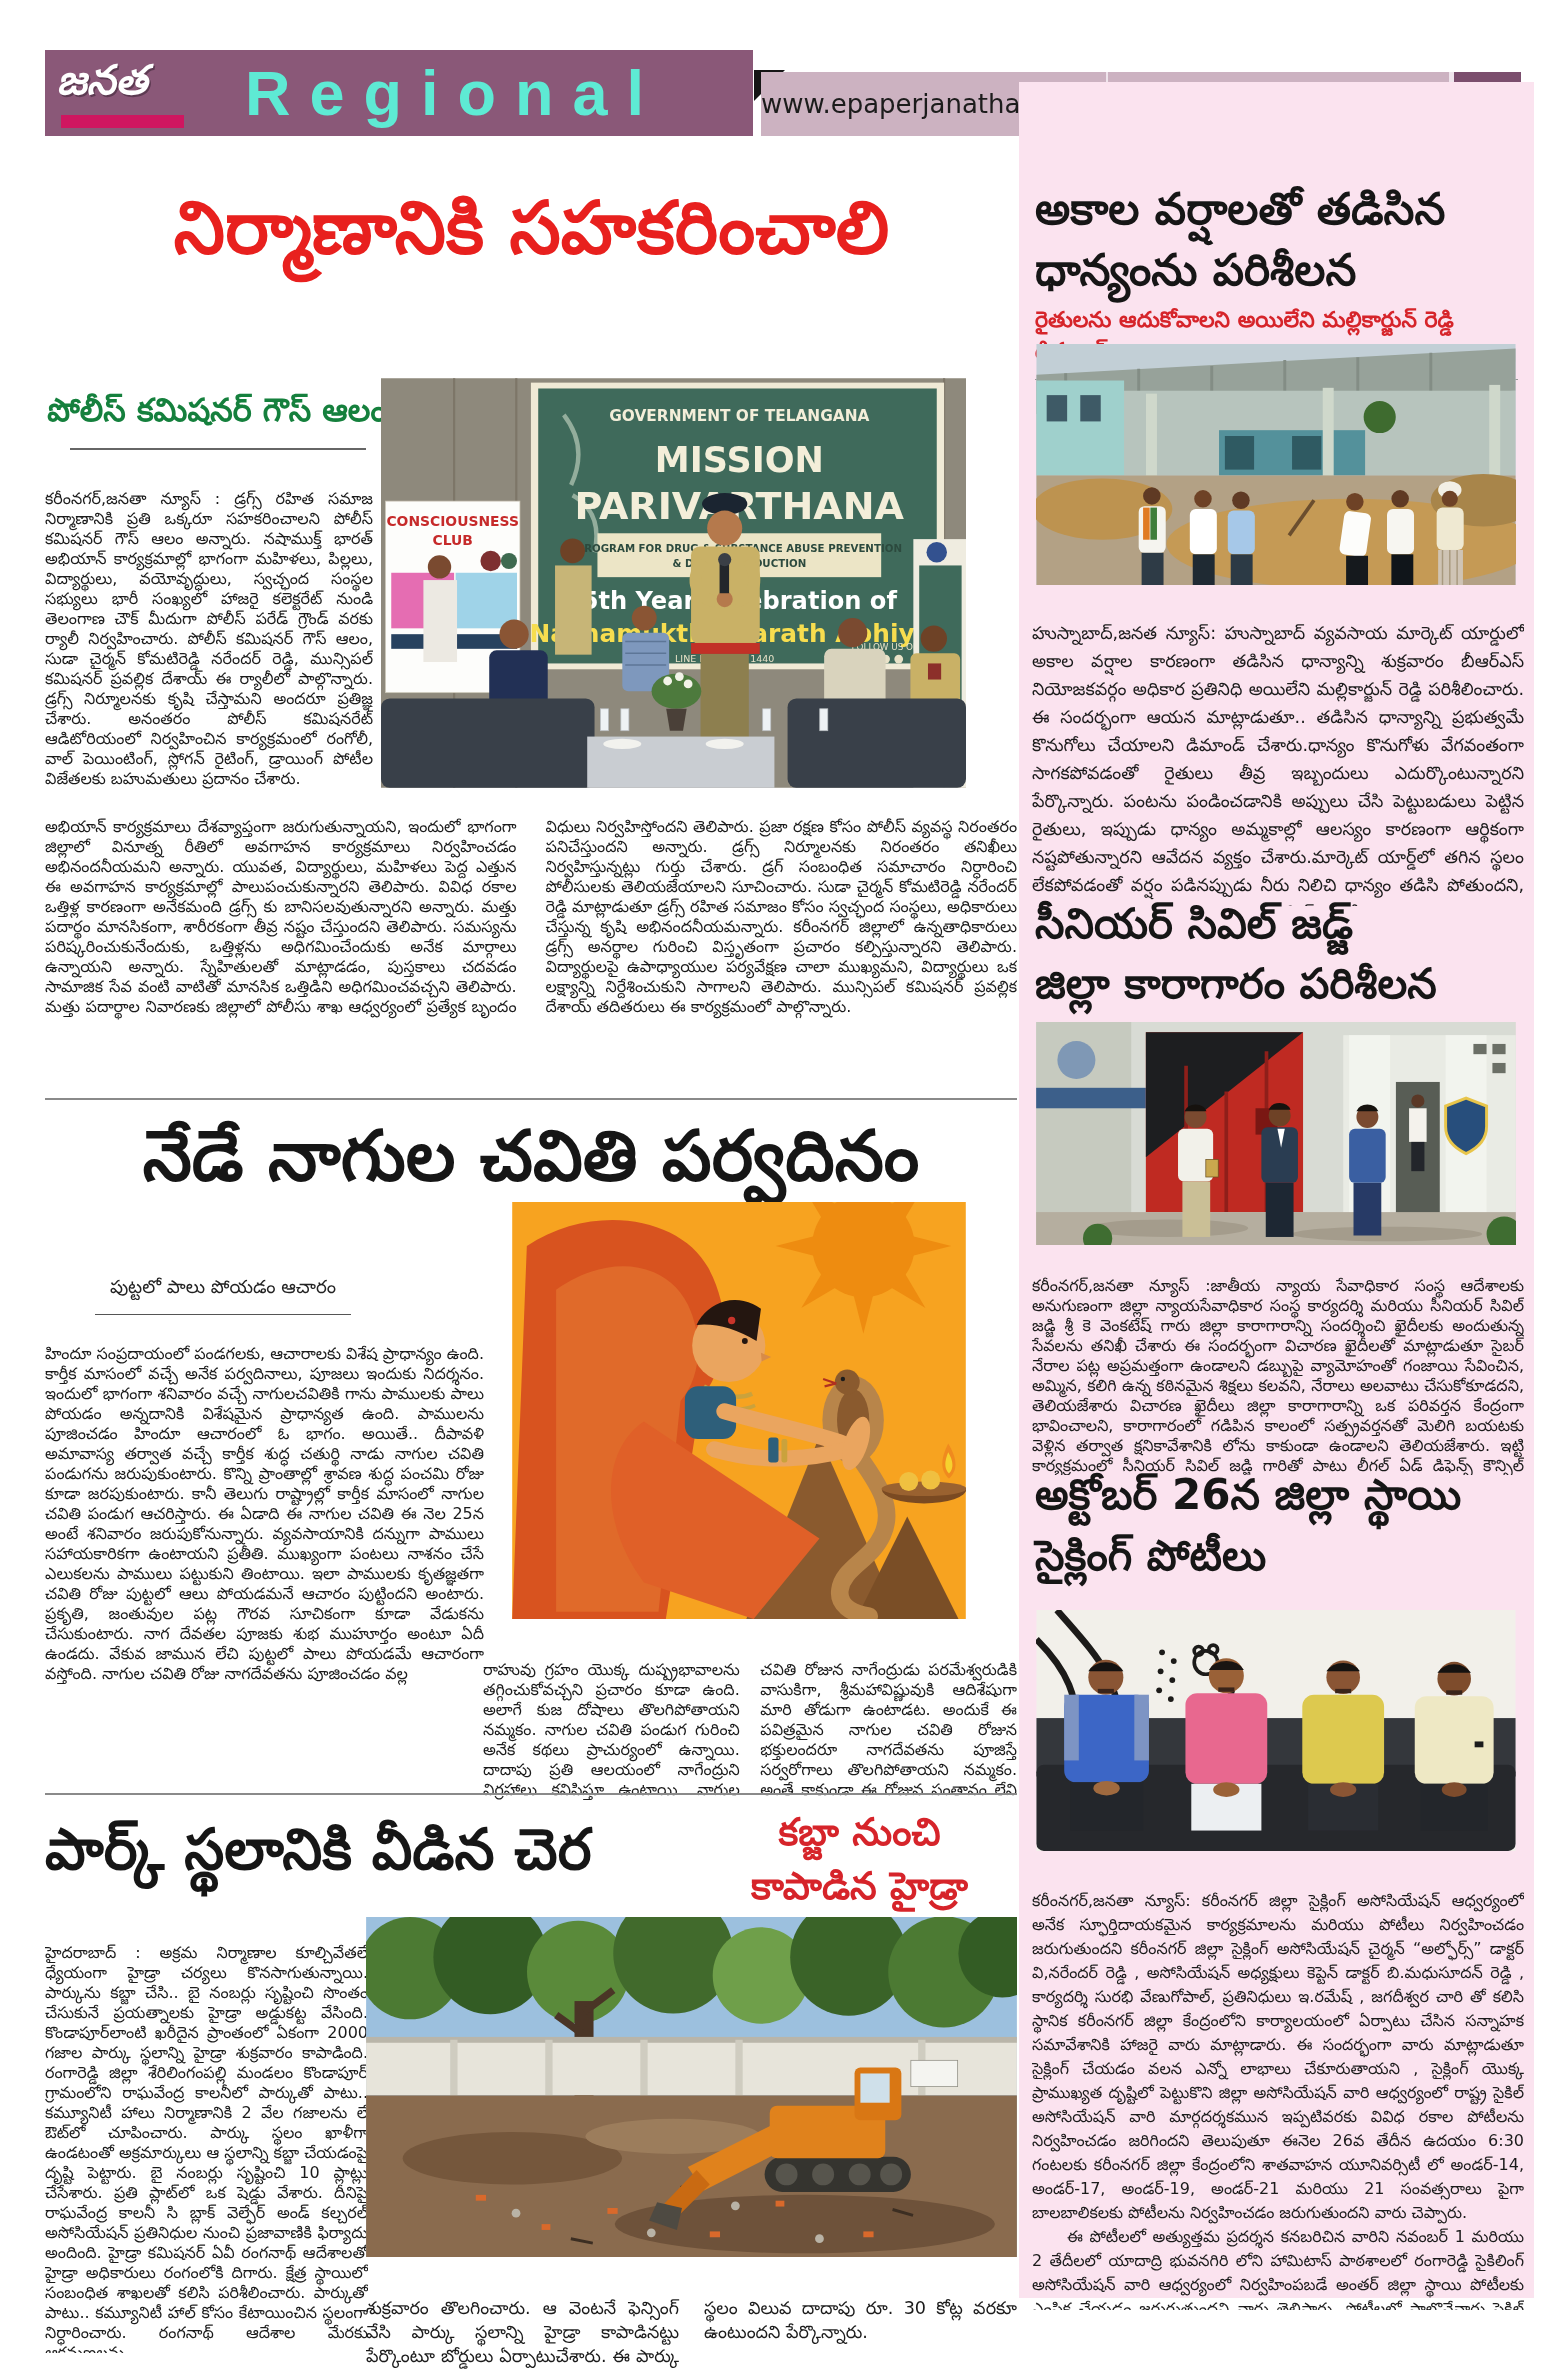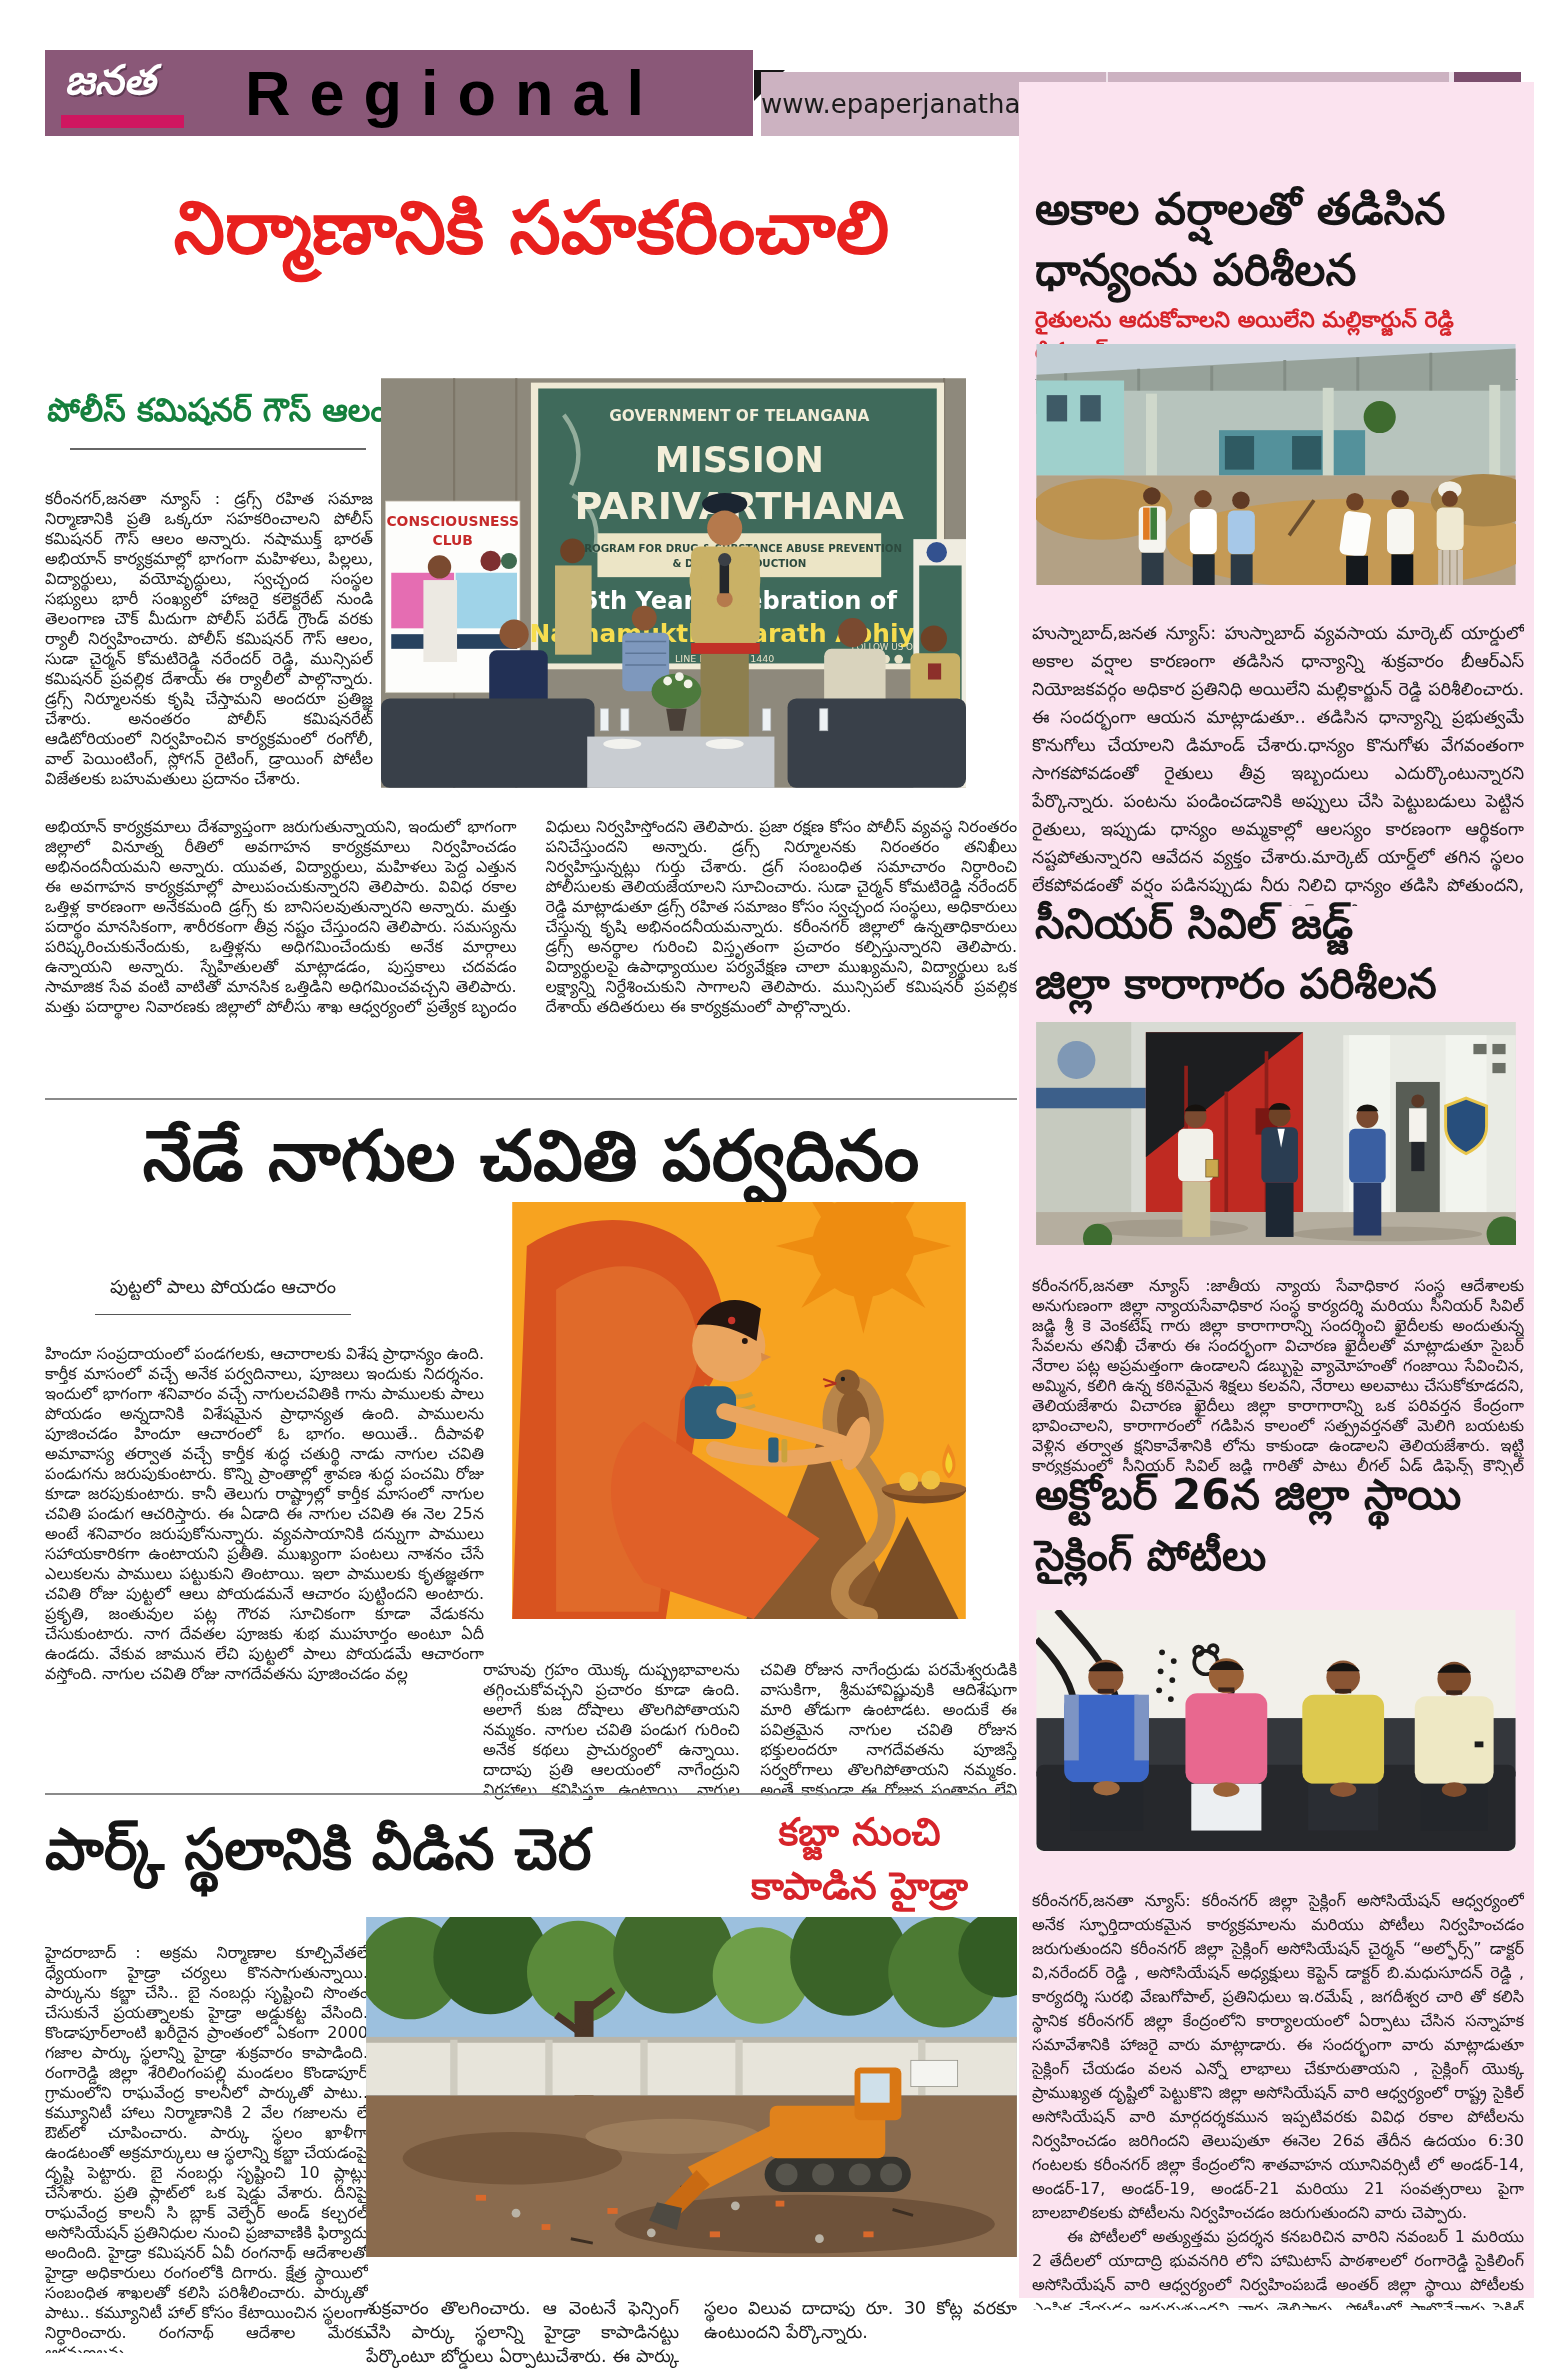--- a/index.html
+++ b/index.html
@@ -3,23 +3,23 @@
 <meta charset="utf-8">
 <style>
   html,body{margin:0;padding:0;}
   body{width:1556px;height:2377px;position:relative;background:#ffffff;
        font-family:"DejaVu Sans","Liberation Sans",sans-serif;color:#1b1b1b;overflow:hidden;}
   .abs{position:absolute;}
   .just{text-align:justify;overflow:hidden;margin-top:22px;}
   
   .hdr-purple{left:45px;top:50px;width:708px;height:86px;background:#8a5878;display:flex;align-items:center;}
   .logo-wrap{position:absolute;left:11.7px;top:5.9px;width:132px;height:75px;}
-  .logo-word{color:#ffffff;font-size:41px;font-weight:700;font-style:italic;text-shadow:1.5px 1.5px 0 #5d3a52;margin-left:8px;}
+  .logo-word{color:#ffffff;font-size:41px;font-weight:700;font-style:italic;text-shadow:1.5px 1.5px 0 #5d3a52;}
   .logo-strip{position:absolute;left:4.4px;bottom:2.9px;width:123px;height:13px;background:#cf1660;}
-  .regional{flex:1;text-align:center;color:#000000;font-size:63px;font-weight:700;letter-spacing:19px;
+  .regional{flex:1;text-align:center;color:#5eead4;font-size:63px;font-weight:700;letter-spacing:19px;
             padding-left:110px;font-family:"Liberation Sans",sans-serif;}
   .hdr-notch{left:754px;top:70px;width:0;height:0;border-top:31px solid #161616;border-right:31px solid transparent;}
   .hdr-bar{left:761px;top:72px;width:760px;height:64px;background:#ccb2c1;display:flex;align-items:center;}
   .site-cell{width:345px;text-align:center;font-size:26px;font-weight:500;color:#1c1c1c;}
   .bar-div{width:2.2px;height:64px;background:#efe4ec;}
   .date-cell{width:341px;text-align:center;font-size:28px;font-weight:700;color:#141414;}
   .bar-gap{width:4.4px;height:64px;background:#efe4ec;}
   .page-box{flex:1;height:64px;background:#7b4e6d;color:#e9dbe6;font-size:42px;font-weight:700;
             display:flex;align-items:center;justify-content:center;}
   

